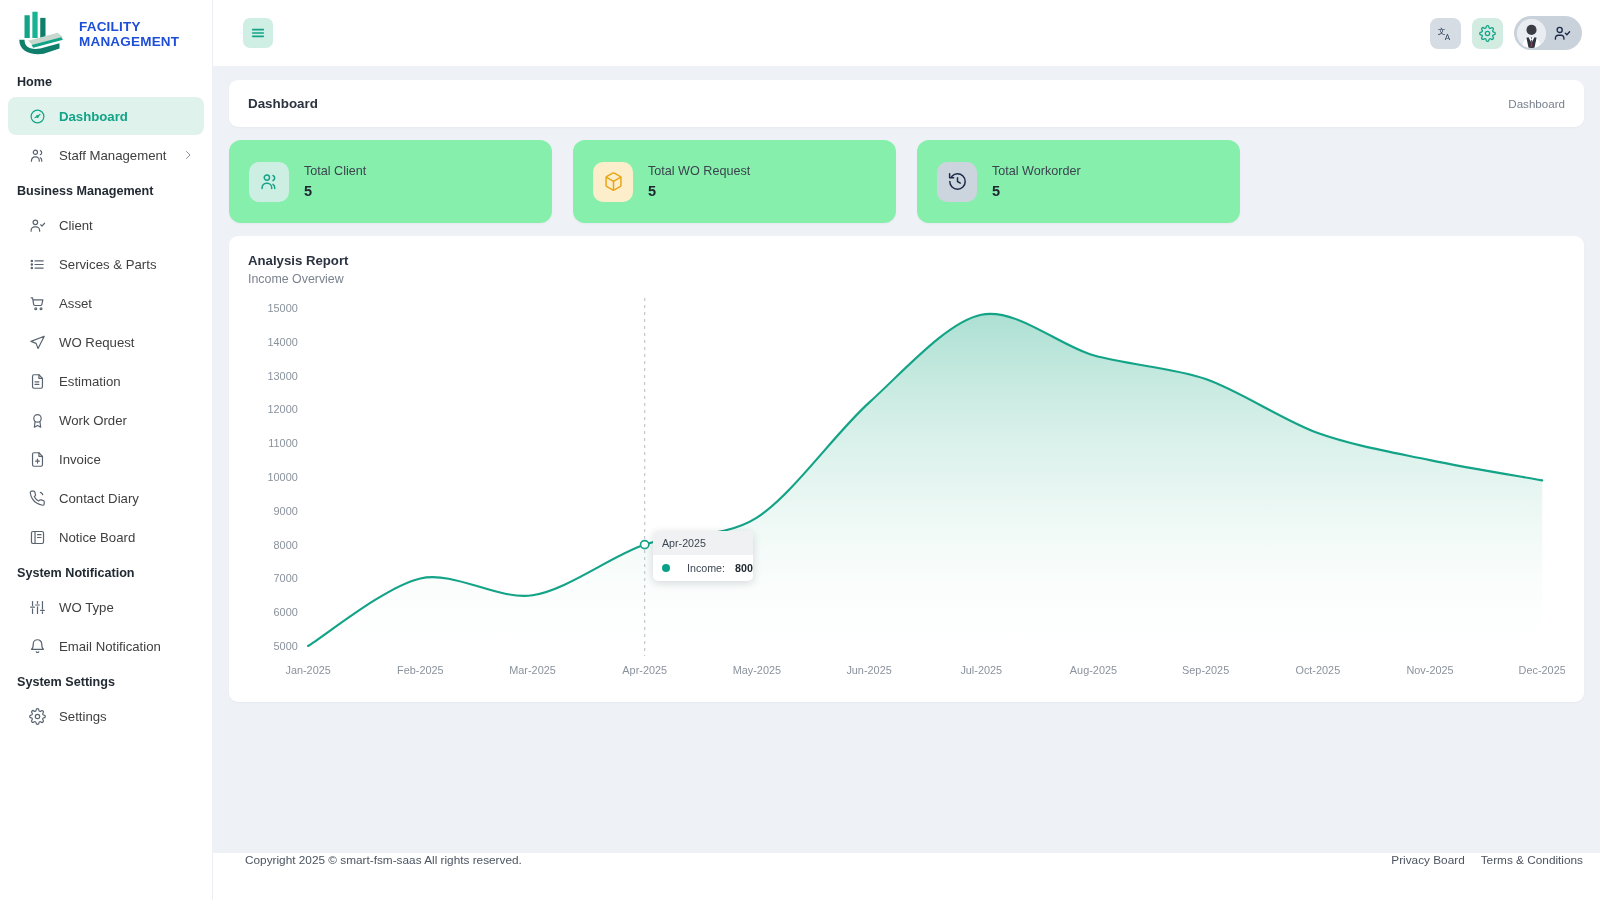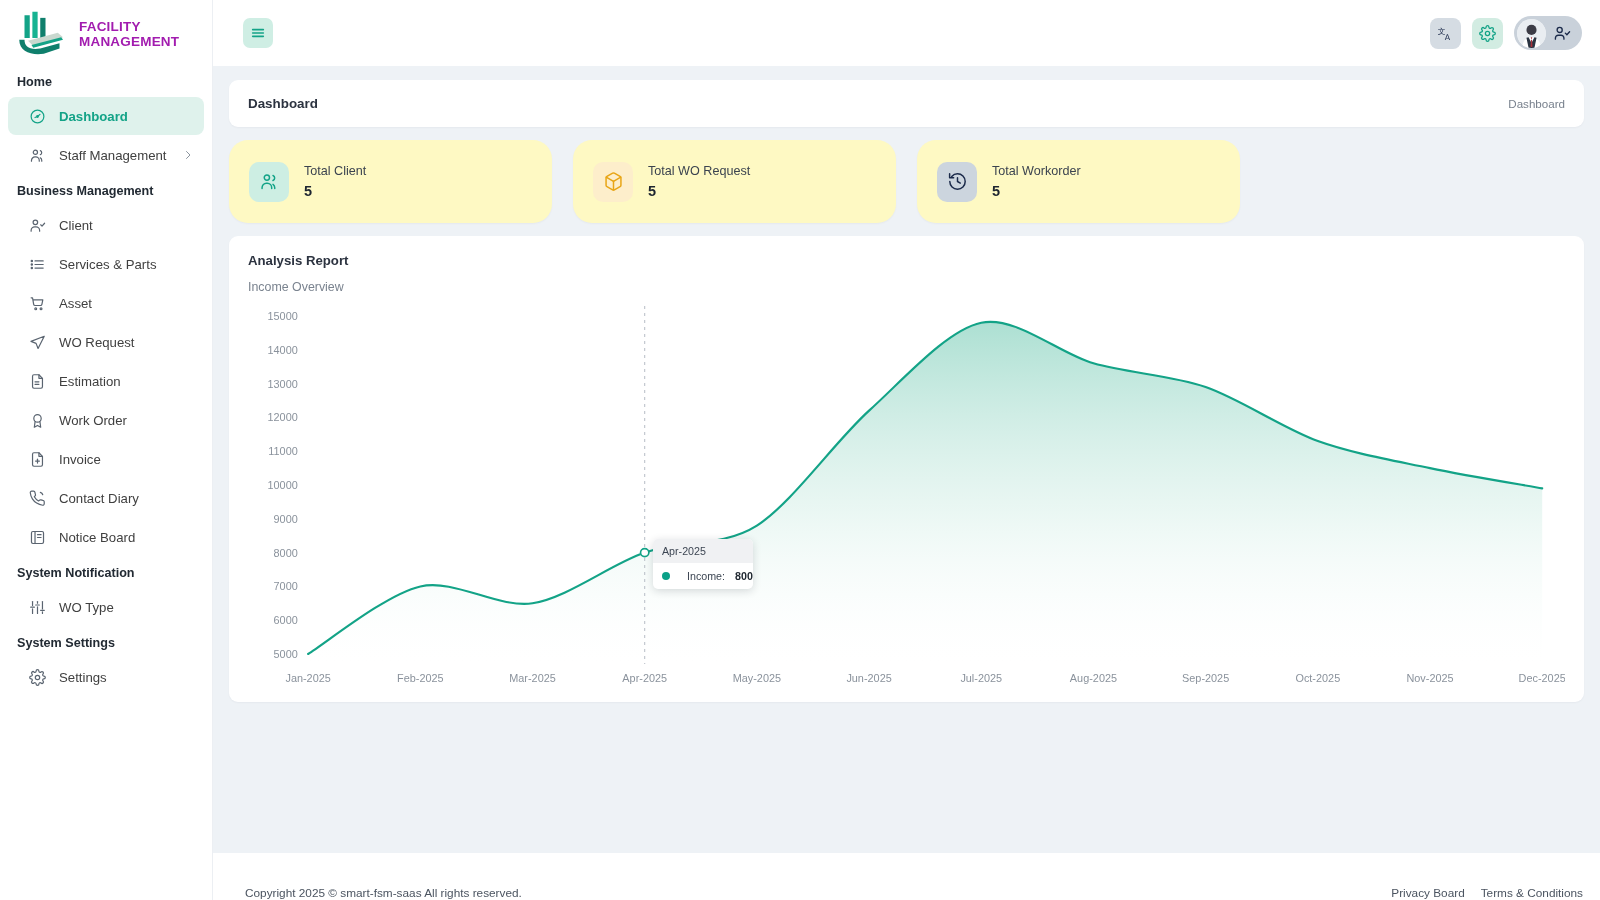--- a/index.html
+++ b/index.html
@@ -13,21 +13,21 @@
 
   
   .sidebar {
     width: 213px; height: 900px; background: #ffffff;
     border-right: 1px solid #eceff3;
     flex-shrink: 0; position: relative; z-index: 5;
     overflow: hidden;
   }
   .brand { display: flex; align-items: center; gap: 9px; padding: 10px 0 8px 14px; height: 66px; }
   .brand-logo { width: 56px; height: 48px; flex-shrink: 0; }
-  .brand-text { line-height: 1.12; font-weight: bold; font-size: 13.5px; color: #a21caf; letter-spacing: .2px; }
+  .brand-text { line-height: 1.12; font-weight: bold; font-size: 13.5px; color: #1d4ed8; letter-spacing: .2px; }
 
   .nav-section {
     font-size: 12.6px; font-weight: bold; color: #222a33;
     padding: 9px 0 7px 17px;
   }
   .nav-item {
     display: flex; align-items: center; gap: 13px;
     height: 38px; margin: 1px 8px; padding: 0 10px 0 21px;
     border-radius: 8px; cursor: pointer;
     font-size: 13.2px; color: #404040;
@@ -76,53 +76,53 @@
   .page-header-card {
     background: #fff; border-radius: 9px; height: 47px;
     display: flex; align-items: center; padding: 0 19px;
     box-shadow: 0 1px 2px rgba(16,24,40,.04);
   }
   .page-title { font-size: 13.4px; font-weight: bold; color: #2c3340; }
   .breadcrumb { margin-left: auto; font-size: 11.6px; color: #78818d; }
 
   .stats-row { display: grid; grid-template-columns: repeat(4, 1fr); gap: 21px; }
   .stat-card {
-    background: #fef9c3; border-radius: 19px; height: 83px;
+    background: #86efac; border-radius: 12px; height: 83px;
     display: flex; align-items: center; gap: 15px; padding: 10px 20px;
     box-shadow: 0 1px 2px rgba(16,24,40,.04);
   }
   .stat-icon { width: 40px; height: 40px; border-radius: 10px; display: flex; align-items: center; justify-content: center; flex-shrink: 0; }
   .stat-icon svg { width: 21px; height: 21px; display: block; }
   .stat-label { font-size: 12.6px; color: #3b434f; margin-bottom: 5px; }
   .stat-value { font-size: 14.5px; font-weight: bold; color: #1d2530; }
 
   .chart-card {
     background: #fff; border-radius: 9px; padding: 17px 19px 14px 19px;
     box-shadow: 0 1px 2px rgba(16,24,40,.04);
     height: 466px; position: relative;
   }
   .chart-title { font-size: 13.2px; font-weight: bold; color: #2c3340; }
-  .chart-sub { font-size: 12.4px; color: #7a838f; margin-top: 12px; }
+  .chart-sub { font-size: 12.4px; color: #7a838f; margin-top: 4px; }
   .chart-area { position: relative; width: 100%; height: 396px; margin-top: 6px; }
   .chart-area svg.plot { width: 100%; height: 100%; display: block; }
 
   .tooltip {
     position: absolute; left: 398px; top: 208px; width: 100px;
     background: #ffffff; border-radius: 5px;
     box-shadow: 0 2px 9px rgba(16,24,40,.16); overflow: hidden;
     font-size: 10.7px;
   }
   .tt-head { background: #f0f1f3; padding: 6px 9px; color: #3d4653; }
   .tt-body { padding: 7px 9px; display: flex; align-items: center; gap: 7px; }
   .tt-dot { width: 8px; height: 8px; border-radius: 50%; background: #0aa188; flex-shrink: 0; }
   .tt-name { color: #3d4653; margin-left: 10px; }
   .tt-val { font-weight: bold; color: #222a33; margin-left: 3px; }
 
   .footer {
-    height: 47px; background: #fff; display: flex; align-items: flex-end;
+    height: 47px; background: #fff; display: flex; align-items: flex-start;
     padding: 0 17px 0 32px; flex-shrink: 0; font-size: 11.8px; color: #4b5460;
   }
   .footer-links { margin-left: auto; display: flex; gap: 16px; }
   .footer-links a { color: #4b5460; text-decoration: none; cursor: pointer; }
 </style>
 </head>
 <body>
 
 <div id="app">
 
@@ -273,20 +273,29 @@
               <line x1="12" y1="3.5" x2="12" y2="6"></line>
               <line x1="12" y1="11" x2="12" y2="20.5"></line>
               <line x1="19" y1="3.5" x2="19" y2="14"></line>
               <line x1="19" y1="18" x2="19" y2="20.5"></line>
               <line x1="2.4" y1="11.5" x2="7.6" y2="11.5"></line>
               <line x1="9.4" y1="8.5" x2="14.6" y2="8.5"></line>
               <line x1="16.4" y1="16" x2="21.6" y2="16"></line>
             </svg>
           </span>
           <span class="nav-label">WO Type</span>
+        </div>
+        <div class="nav-item">
+          <span class="ico">
+            <svg viewBox="0 0 24 24" fill="none" stroke="currentColor" stroke-width="1.7" stroke-linecap="round" stroke-linejoin="round">
+              <path d="M18 8.5a6 6 0 10-12 0c0 6-2.4 7.5-2.4 7.5h16.8S18 14.5 18 8.5"></path>
+              <path d="M10.3 19.5a2 2 0 003.4 0"></path>
+            </svg>
+          </span>
+          <span class="nav-label">Email Notification</span>
         </div>
         <div class="nav-section">System Settings</div>
         <div class="nav-item">
           <span class="ico">
             <svg viewBox="0 0 24 24" fill="none" stroke="currentColor" stroke-width="1.7" stroke-linecap="round" stroke-linejoin="round">
               <circle cx="12" cy="12" r="3.1"></circle>
               <path d="M19.4 15a1.7 1.7 0 00.34 1.87l.06.06a2 2 0 11-2.83 2.83l-.06-.06a1.7 1.7 0 00-1.87-.34 1.7 1.7 0 00-1 1.56V21a2 2 0 11-4 0v-.1a1.7 1.7 0 00-1.1-1.56 1.7 1.7 0 00-1.87.34l-.06.06a2 2 0 11-2.83-2.83l.06-.06A1.7 1.7 0 004.6 15a1.7 1.7 0 00-1.56-1H3a2 2 0 110-4h.1A1.7 1.7 0 004.66 9a1.7 1.7 0 00-.34-1.87l-.06-.06a2 2 0 112.83-2.83l.06.06A1.7 1.7 0 009 4.6a1.7 1.7 0 001-1.56V3a2 2 0 114 0v.1a1.7 1.7 0 001 1.56 1.7 1.7 0 001.87-.34l.06-.06a2 2 0 112.83 2.83l-.06.06A1.7 1.7 0 0019.4 9a1.7 1.7 0 001.56 1H21a2 2 0 110 4h-.1a1.7 1.7 0 00-1.5 1z"></path>
             </svg>
           </span>
           <span class="nav-label">Settings</span>

